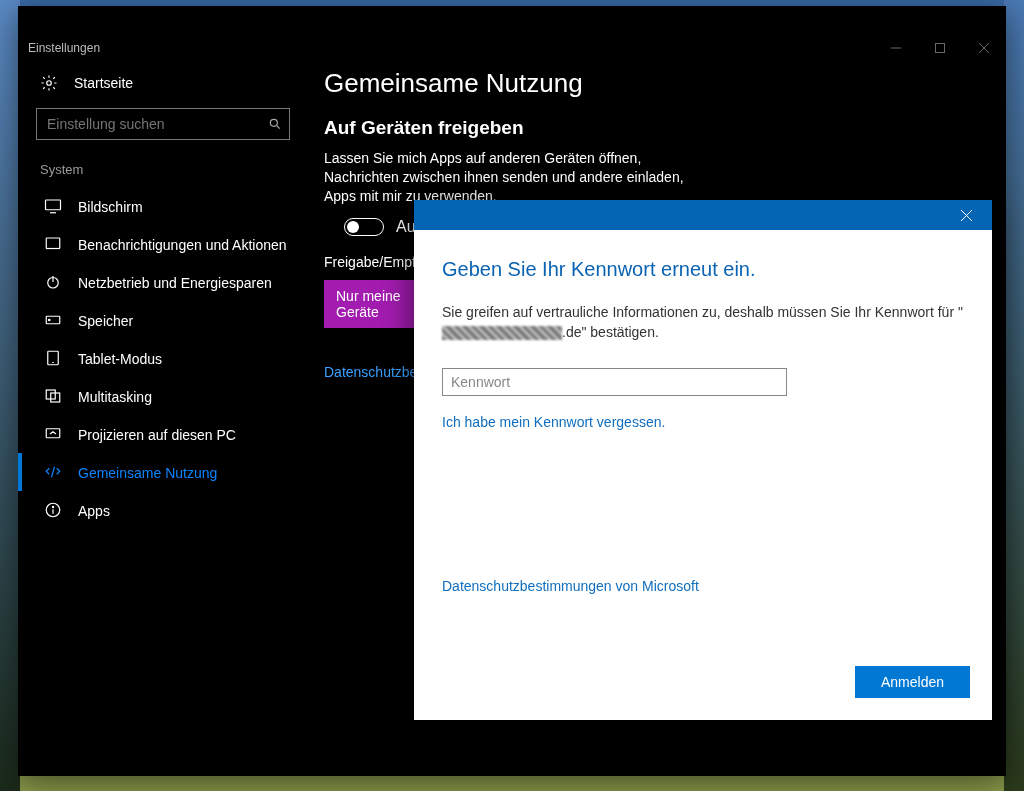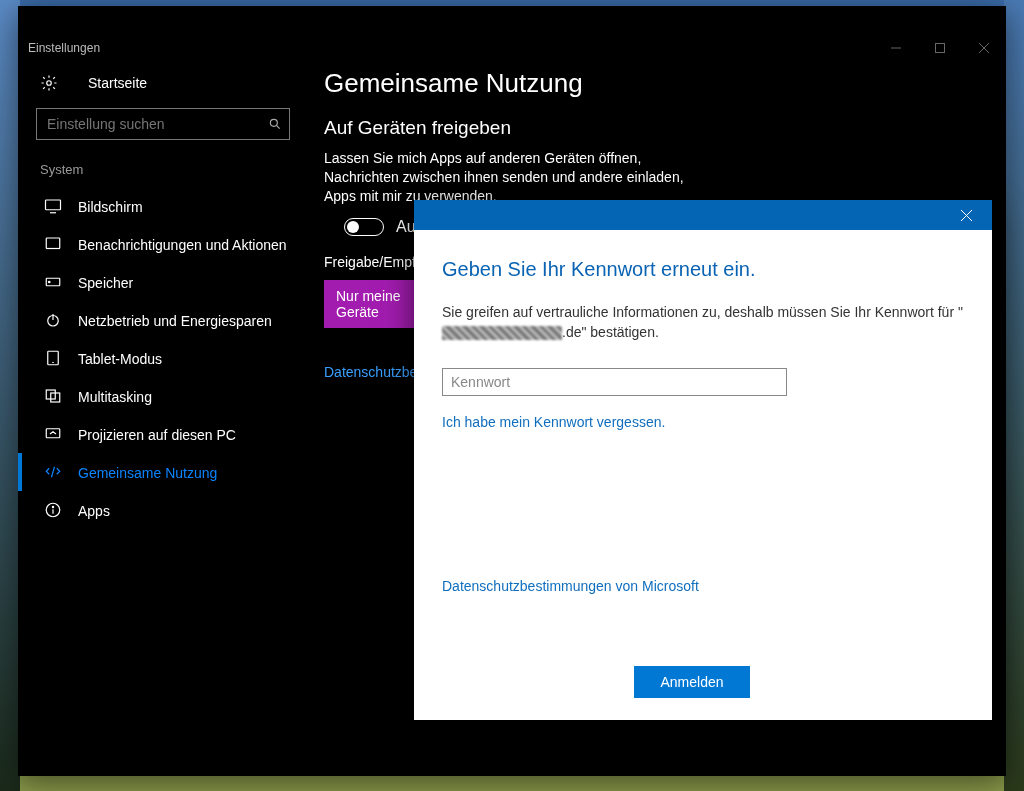--- a/index.html
+++ b/index.html
@@ -30,21 +30,21 @@
     font-size: 12px;
     color: #bbb;
     padding-left: 10px;
     margin-top: 28px;
   }
   .titlebar .spacer { flex: 1; }
   .winbtn { width: 44px; height: 28px; display:flex; align-items:center; justify-content:center; color:#666; }
 
   .content { display:flex; height: calc(100% - 28px); }
   .sidebar { width: 290px; padding: 6px 0 0 0; }
-  .home-row { display:flex; align-items:center; gap:30px; padding: 6px 18px 16px 22px; font-size:14px; color:#fff; }
+  .home-row { display:flex; align-items:center; gap:16px; padding: 6px 18px 16px 22px; font-size:14px; color:#fff; }
   .search-wrap { margin: 0 18px 22px 18px; }
   .search-input {
     width: 100%; height: 32px; background: transparent;
     border: 1px solid #777; color:#ccc; font-size:14px;
     padding: 0 30px 0 10px;
   }
   .search-field { position: relative; border-radius: 7px; }
   .search-glyph { position:absolute; right:8px; top:50%; transform:translateY(-50%); color:#aaa; font-size:13px; }
   .section-label { padding: 0 22px 10px 22px; color:#9a9a9a; font-size:13px; }
   .nav-item {
@@ -54,21 +54,21 @@
     border-left: 4px solid transparent;
     cursor: default;
   }
   .nav-item.active { border-left-color:#0078d7; color:#0a84ff; }
   .nav-item .ico { width:18px; height:18px; display:flex; align-items:center; justify-content:center; flex:0 0 18px; }
 
   .main {
     flex:1; padding: 6px 60px 0 16px; color:#fff;
   }
   .main h1 { font-weight: 300; font-size: 26px; margin-bottom: 18px; }
-  .main h2 { font-weight: 400; font-size: 19px; margin-bottom: 10px; }
+  .main h2 { font-weight: 700; font-size: 19px; margin-bottom: 10px; }
   .desc { font-size: 14px; color:#fff; max-width: 370px; line-height: 1.35; margin-bottom: 12px; }
   .toggle-row { display:flex; align-items:flex-end; gap:12px; margin-bottom:18px;padding-left:20px; }
   .toggle {
     width:40px; height:18px; border:1px solid #fff; border-radius:10px;
     position:relative;
   }
   .toggle::after {
     content:""; position:absolute; left:2px; top:2px; width:12px; height:12px;
     border-radius:50%; background:#fff;
   }
@@ -105,21 +105,21 @@
     filter: blur(1px);
   }
   .pw-input {
     width:345px; height:28px; border:1px solid #888;
     font-size:14px; padding:0 8px; color:#333;
   }
   .pw-input::placeholder { color:#888; }
   .forgot { display:block; margin-top:18px; font-size:14px; color:#106ebe; }
   .ms-privacy { position:absolute; left:28px; bottom:72px; font-size:14px; color:#106ebe; }
   .dialog-footer {
-    padding: 0 22px 22px 0; display:flex; justify-content:center;
+    padding: 0 22px 22px 0; display:flex; justify-content:flex-end;
   }
   .login-btn {
     background:#0078d4; color:#fff; font-size:14px;
     border:none; padding:8px 26px;
   }
 
   svg { display:block; }
 </style>
 </head>
 <body>
@@ -191,35 +191,35 @@
               <rect x="3" y="4" width="18" height="14" rx="1"></rect>
               <line x1="3" y1="18" x2="21" y2="18"></line>
             </svg>
         </span>
         <span>Benachrichtigungen und Aktionen</span>
       </div>
 
       <div class="nav-item">
         <span class="ico">
           <svg width="18" height="18" viewBox="0 0 24 24" fill="none" stroke="#fff" stroke-width="1.6">
+              <circle cx="12" cy="13" r="7"></circle>
+              <line x1="12" y1="4" x2="12" y2="12"></line>
+            </svg>
+        </span>
+        <span>Netzbetrieb und Energiesparen</span>
+      </div>
+
+      <div class="nav-item">
+        <span class="ico">
+          <svg width="18" height="18" viewBox="0 0 24 24" fill="none" stroke="#fff" stroke-width="1.6">
               <rect x="3" y="7" width="18" height="10" rx="1"></rect>
               <circle cx="7" cy="12" r="1" fill="#fff"></circle>
             </svg>
         </span>
         <span>Speicher</span>
-      </div>
-
-      <div class="nav-item">
-        <span class="ico">
-          <svg width="18" height="18" viewBox="0 0 24 24" fill="none" stroke="#fff" stroke-width="1.6">
-              <circle cx="12" cy="13" r="7"></circle>
-              <line x1="12" y1="4" x2="12" y2="12"></line>
-            </svg>
-        </span>
-        <span>Netzbetrieb und Energiesparen</span>
       </div>
 
       <div class="nav-item">
         <span class="ico">
           <svg width="18" height="18" viewBox="0 0 24 24" fill="none" stroke="#fff" stroke-width="1.6">
               <rect x="5" y="3" width="14" height="18" rx="1"></rect>
               <line x1="11" y1="18" x2="13" y2="18"></line>
             </svg>
         </span>
         <span>Tablet-Modus</span>

